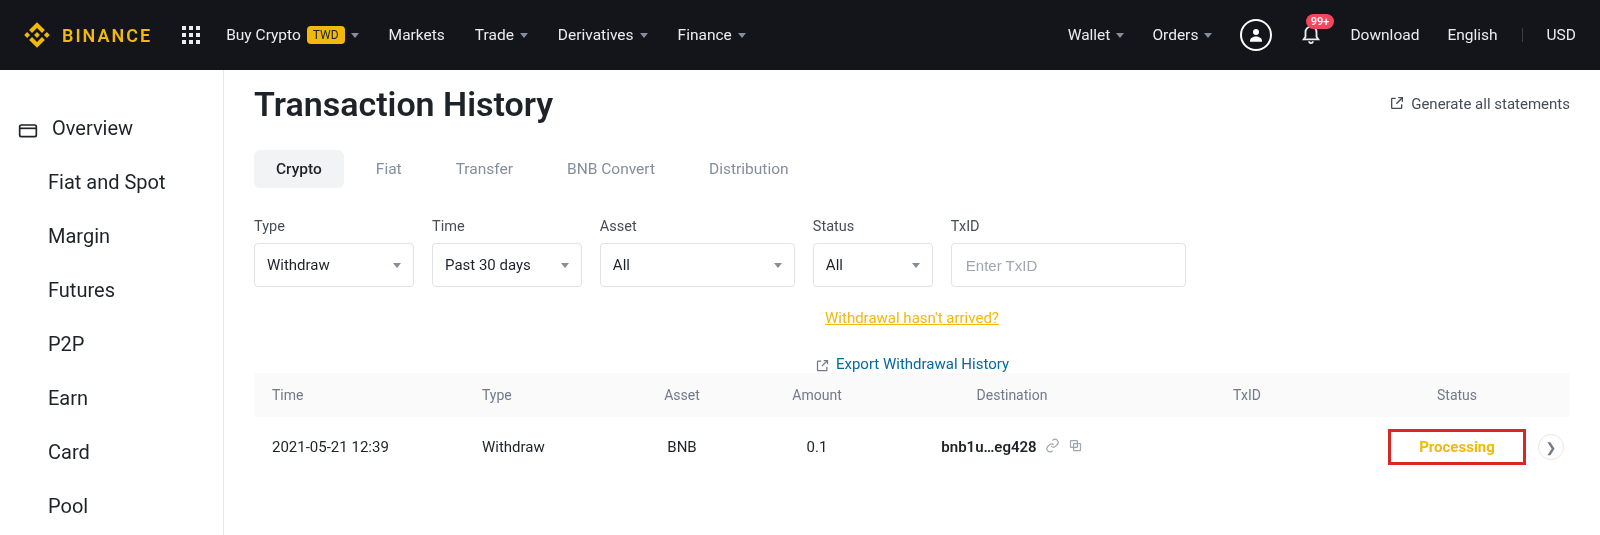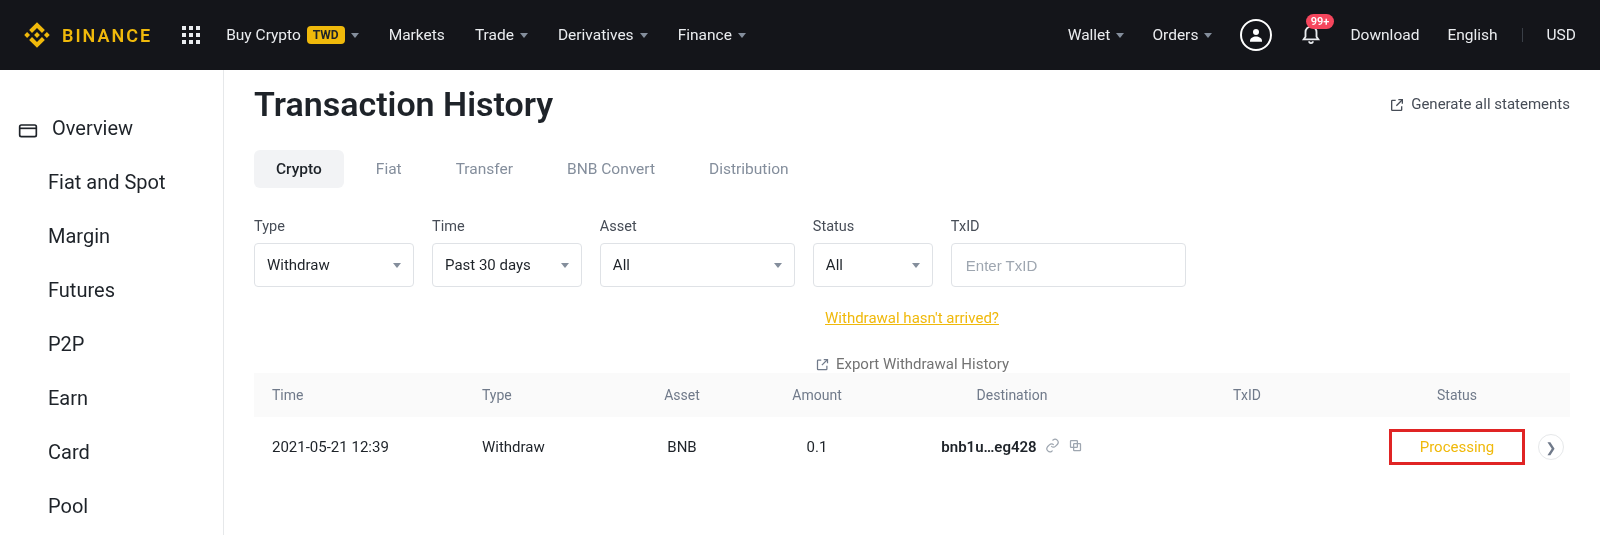--- a/index.html
+++ b/index.html
@@ -17,64 +17,64 @@
   html,body{margin:0;padding:0;font-family:-apple-system,BlinkMacSystemFont,"Segoe UI",Roboto,Helvetica,Arial,sans-serif;background:var(--page);color:#1e2329;}
   body{width:1600px;height:535px;overflow:hidden;}
   
   .header{background:var(--bg-dark);color:var(--text-light);height:70px;display:flex;align-items:center;padding:0 24px;}
   .logo{display:flex;align-items:center;gap:12px;margin-right:20px;}
   .logo svg{width:26px;height:26px;}
   .logo-text{font-weight:600;letter-spacing:2px;font-size:18px;color:var(--binance-yellow);}
   .apps-icon{margin:0 26px 0 10px;display:flex;cursor:pointer;}
   .nav{display:flex;align-items:center;gap:30px;}
   .nav-item{display:flex;align-items:center;gap:6px;white-space:nowrap;cursor:pointer;font-size:15.5px;}
-  .badge-cur{background:var(--binance-yellow);color:#1e2329;font-size:12px;font-weight:700;padding:2px 6px;border-radius:4px;}
+  .badge-cur{background:var(--binance-yellow);color:#1e2329;font-size:12px;font-weight:400;padding:2px 6px;border-radius:4px;}
   .caret{width:0;height:0;border-left:4px solid transparent;border-right:4px solid transparent;border-top:5px solid #848e9c;}
   .spacer{flex:1;}
   .right-nav{display:flex;align-items:center;gap:28px;}
   .avatar-circle{width:32px;height:32px;border:2px solid #fff;border-radius:50%;display:flex;align-items:center;justify-content:center;cursor:pointer;}
   .bell-wrap{position:relative;cursor:pointer;}
   .notif-badge{position:absolute;top:-8px;right:-12px;background:#f6465d;color:#fff;font-size:11px;font-weight:600;padding:1px 5px;border-radius:8px;}
   .divider-v{width:1px;height:14px;background:#3a3f47;margin:0 -4px;}
   
   .layout{display:flex;height:calc(100% - 70px);}
   .sidebar{width:224px;border-right:1px solid var(--border);padding-top:16px;overflow:hidden;}
   .side-item{display:flex;align-items:flex-end;gap:14px;height:54px;padding:0 18px;cursor:pointer;font-size:20px;color:#1e2329;}
   .side-item.sub{padding-left:48px;}
   .main{flex:1;padding:14px 30px 0 30px;overflow:hidden;}
   .title-row{display:flex;align-items:center;justify-content:space-between;margin-bottom:26px;}
   h1{font-size:34px;font-weight:600;margin:0;}
-  .gen-link{display:flex;align-items:flex-end;gap:6px;color:#474d57;font-size:15px;cursor:pointer;}
+  .gen-link{display:flex;align-items:flex-start;gap:6px;color:#474d57;font-size:15px;cursor:pointer;}
   .tabs{display:flex;gap:10px;margin-bottom:30px;}
   .tab{padding:10px 22px;font-size:15.5px;color:#848e9c;border-radius:6px;cursor:pointer;}
   .tab.active{background:#f2f3f5;color:#1e2329;font-weight:500;}
   .filters{display:flex;gap:18px;margin-bottom:22px;}
   .filter{display:flex;flex-direction:column;gap:8px;}
   .filter-label{font-size:14.5px;color:#474d57;}
   .filter-input{height:44px;border:1px solid var(--filter-border);border-radius:4px;padding:0 12px;display:flex;align-items:center;justify-content:space-between;background:#fff;font-size:15px;cursor:pointer;gap:30px;}
   .filter-input input{border:none;outline:none;font-size:15px;width:100%;color:#a21caf;}
   .filter-input input::placeholder{color:#9ea6b0;}
   .f1{min-width:160px;} .f2{min-width:145px;} .f3{min-width:195px;} .f4{min-width:120px;} .f5{min-width:235px;}
   .actions-row{display:flex;gap:28px;align-items:center;flex-direction:column;}
   .link-y{color:var(--binance-yellow);text-decoration:underline;font-size:15px;cursor:pointer;}
-  .link-g{color:#737373;font-size:15px;display:flex;align-items:center;gap:6px;cursor:pointer;}
+  .link-g{color:#0369a1;font-size:15px;display:flex;align-items:flex-end;gap:6px;cursor:pointer;}
   
   .table{width:100%;}
   .thead{display:flex;background:#fafafa;color:#707a8a;font-size:14px;height:44px;align-items:center;padding:0 18px;}
   .trow{display:flex;align-items:center;padding:0 18px;height:60px;font-size:15px;color:#1e2329;position:relative;}
   .c-time{flex:0 0 210px;}
   .c-type{flex:0 0 140px;}
   .c-asset{flex:0 0 120px;text-align:center;}
   .c-amount{flex:0 0 150px;text-align:center;}
   .c-dest{flex:0 0 240px;display:flex;align-items:center;justify-content:center;gap:8px;}
   .c-txid{flex:0 0 230px;text-align:center;}
   .c-status{flex:1;text-align:center;}
   .dest-val{font-weight:600;}
   .mini-icon{color:#9ea6b0;cursor:pointer;}
-  .status-cell{color:var(--binance-yellow);display:inline-block;padding:6px 28px;border:3px solid var(--red);}
+  .status-cell{color:var(--binance-yellow);display:inline-block;padding:6px 28px;border:3px solid var(--red);font-weight:bold;}
   .row-arrow{position:absolute;right:6px;width:26px;height:26px;border-radius:50%;border:1px solid var(--border);display:flex;align-items:center;justify-content:center;cursor:pointer;color:#707a8a;font-size:13px;}
 </style>
 </head>
 <body>
 
 <div class="header">
   <div class="logo">
     <svg viewBox="0 0 126 126" fill="#f0b90b">
         <path d="M38.9 53.2L63 29.1l24.1 24.1 14-14L63 1.1 24.9 39.2l14 14zM1.1 63l14-14 14 14-14 14-14-14zm37.8 9.8L63 96.9l24.1-24.1 14 14L63 124.9 24.9 86.8l14-14zm57.9-9.8l14-14 14 14-14 14-14-14zM63 48.8L77.2 63 63 77.2 48.8 63 63 48.8z"></path>
       </svg>

